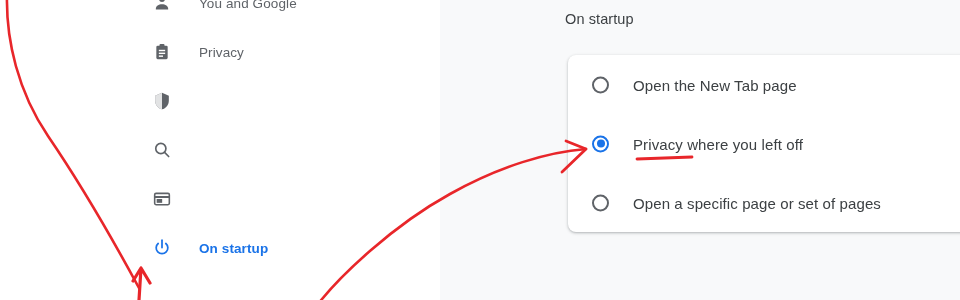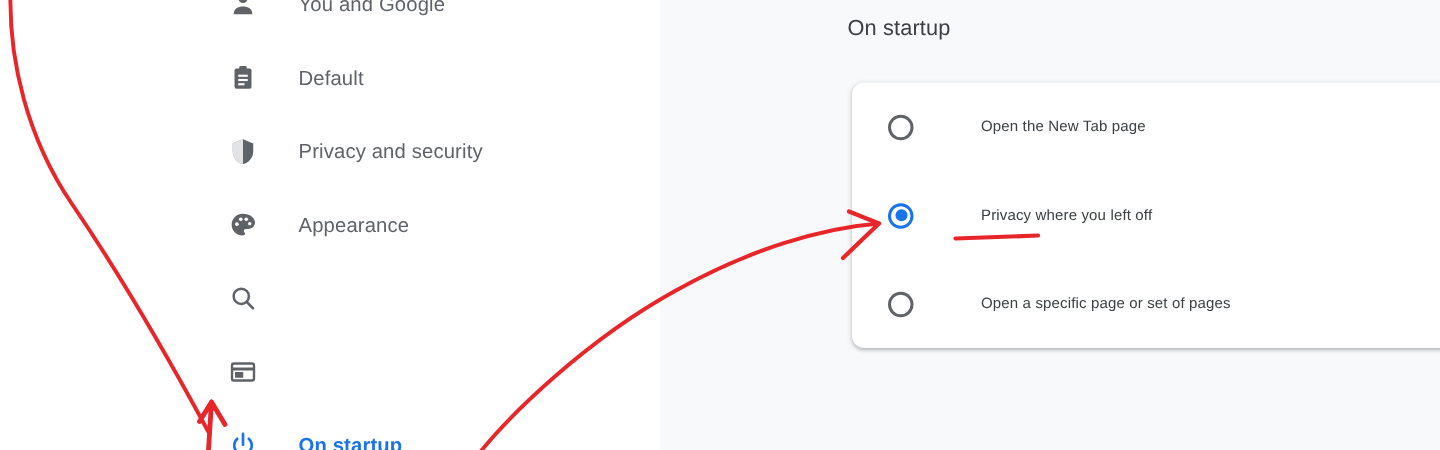--- a/index.html
+++ b/index.html
@@ -144,25 +144,24 @@
     width: 8px;
     height: 8px;
     border-radius: 50%;
     background: #1a73e8;
   }
   .radio-label {
     position: absolute;
     left: 65px;
     top: 50%;
     transform: translateY(-50%);
-    font-size: 10px;
+    font-size: 15px;
     color: #3c4043;
     letter-spacing: 0.1px;
     white-space: nowrap;
-    margin-left: 21px;
   }
 
   
   .annotation {
     position: absolute;
     left: 0; top: 0;
     width: 960px;
     height: 300px;
     pointer-events: none;
   }
@@ -190,45 +189,32 @@
       <div class="nav-item">
         <span class="nav-icon">
           <svg viewBox="0 0 24 24" fill="none" stroke="currentColor" stroke-width="1.9">
             <rect x="5.2" y="4.4" width="13.6" height="16.2" rx="1.6" fill="currentColor" stroke="none"></rect>
             <rect x="9" y="2.4" width="6" height="3.6" rx="1.1" fill="currentColor" stroke="none"></rect>
             <line x1="8.2" y1="10.2" x2="15.8" y2="10.2" stroke="#ffffff" stroke-width="1.7"></line>
             <line x1="8.2" y1="13.6" x2="15.8" y2="13.6" stroke="#ffffff" stroke-width="1.7"></line>
             <line x1="8.2" y1="17" x2="13.2" y2="17" stroke="#ffffff" stroke-width="1.7"></line>
           </svg>
         </span>
-        <span class="nav-label">Default</span>
+        <span class="nav-label">Privacy</span>
       </div>
 
       <div class="nav-item">
         <span class="nav-icon">
           <svg viewBox="0 0 24 24" fill="currentColor">
             <path d="M12 2.2 3.8 5.6v6.1c0 5.1 3.5 9.3 8.2 10.3 4.7-1 8.2-5.2 8.2-10.3V5.6L12 2.2z"></path>
             <path d="M12 2.2 3.8 5.6v6.1c0 5.1 3.5 9.3 8.2 10.3V2.2z" fill="#ffffff" opacity="0.82"></path>
           </svg>
         </span>
-        <span class="nav-label">Privacy and security</span>
-      </div>
-
-      <div class="nav-item">
-        <span class="nav-icon">
-          <svg viewBox="0 0 24 24" fill="currentColor">
-            <path d="M12 3C6.9 3 2.9 6.9 2.9 11.8c0 4.9 4 8.6 9.1 8.6.9 0 1.6-.7 1.6-1.6 0-.4-.2-.8-.5-1.1-.3-.3-.4-.6-.4-1 0-.9.7-1.6 1.6-1.6h1.9c3 0 5.4-2.4 5.4-5.3C21.6 6.3 17.3 3 12 3z"></path>
-            <circle cx="7.1" cy="11.3" r="1.45" fill="#ffffff"></circle>
-            <circle cx="10.2" cy="7.4" r="1.45" fill="#ffffff"></circle>
-            <circle cx="14.6" cy="7.4" r="1.45" fill="#ffffff"></circle>
-            <circle cx="17.4" cy="10.9" r="1.35" fill="#ffffff"></circle>
-          </svg>
-        </span>
-        <span class="nav-label">Appearance</span>
-      </div>
+      </div>
+
 
       <div class="nav-item">
         <span class="nav-icon">
           <svg viewBox="0 0 24 24" fill="none" stroke="currentColor" stroke-width="2" stroke-linecap="round">
             <circle cx="10.6" cy="10.2" r="6.1"></circle>
             <line x1="15.1" y1="14.9" x2="20" y2="19.8"></line>
           </svg>
         </span>
       </div>
 

